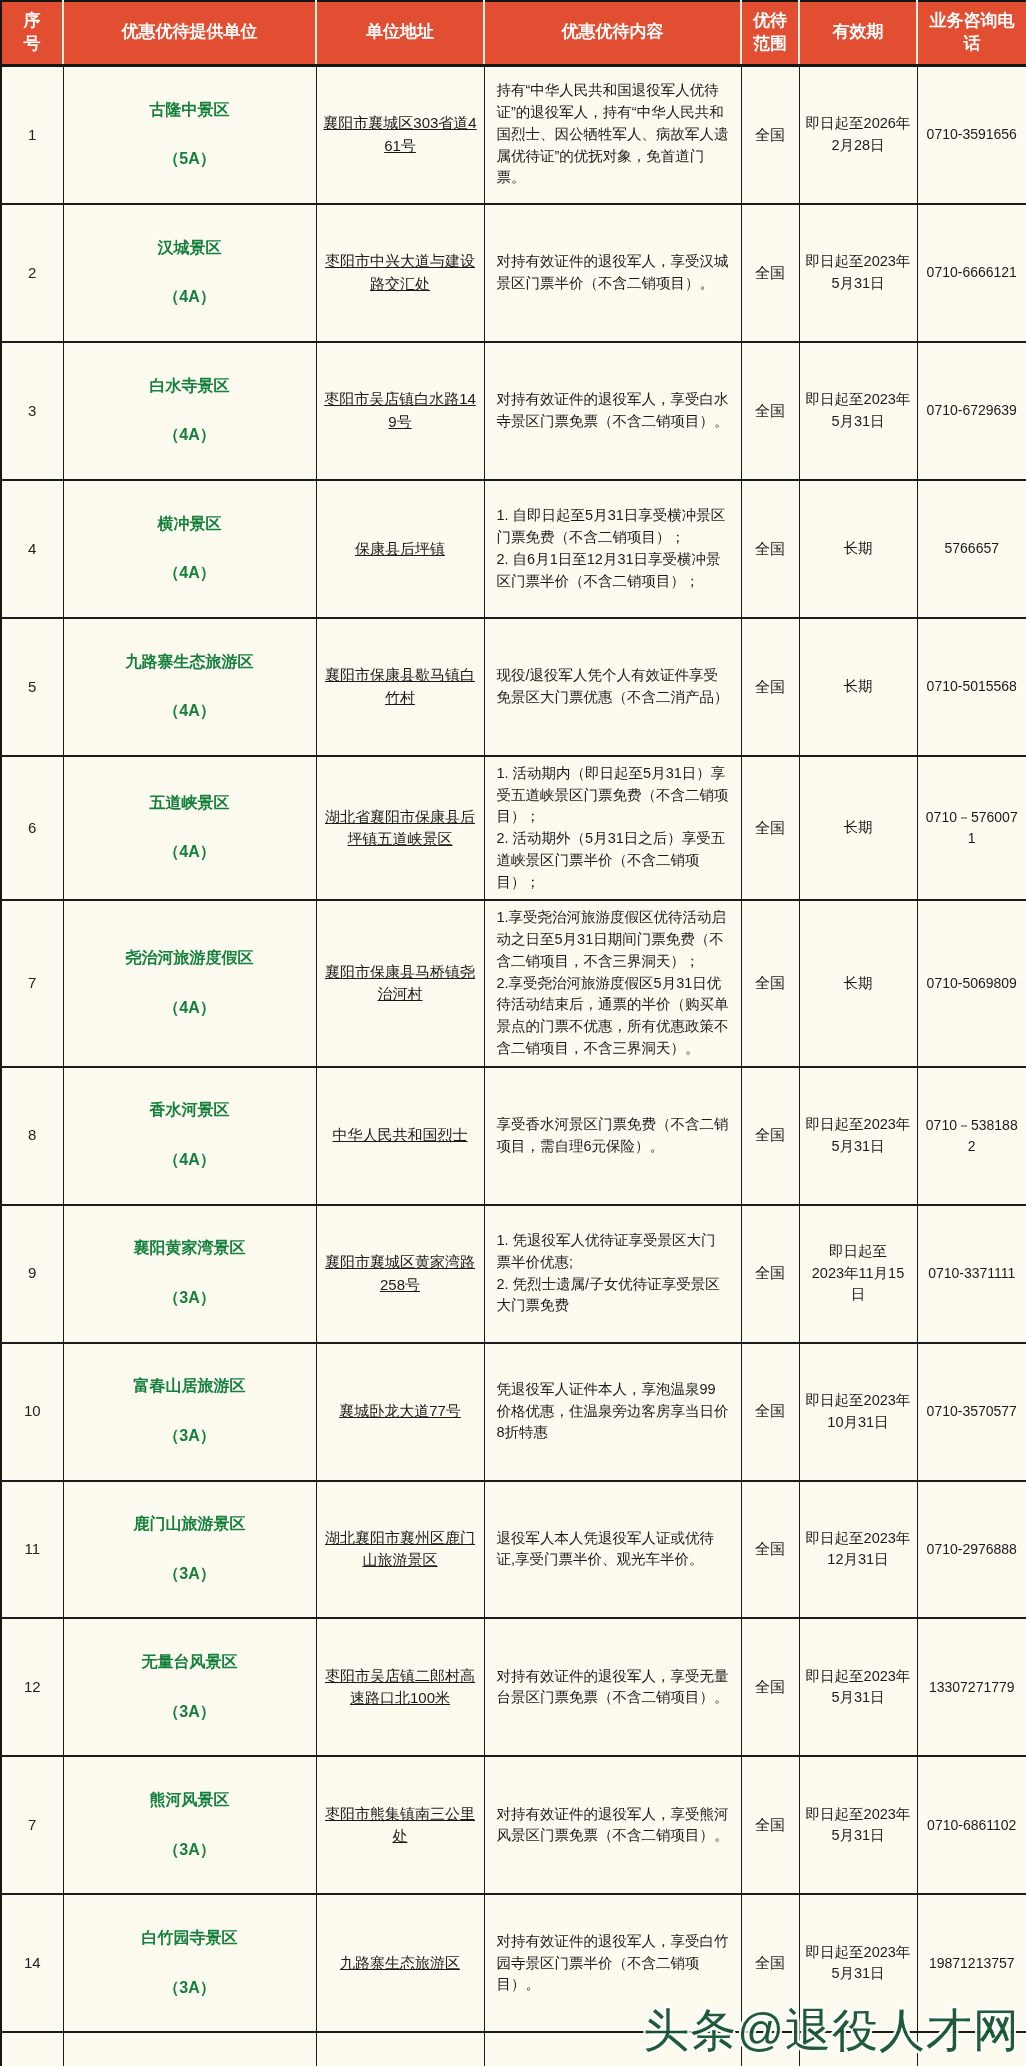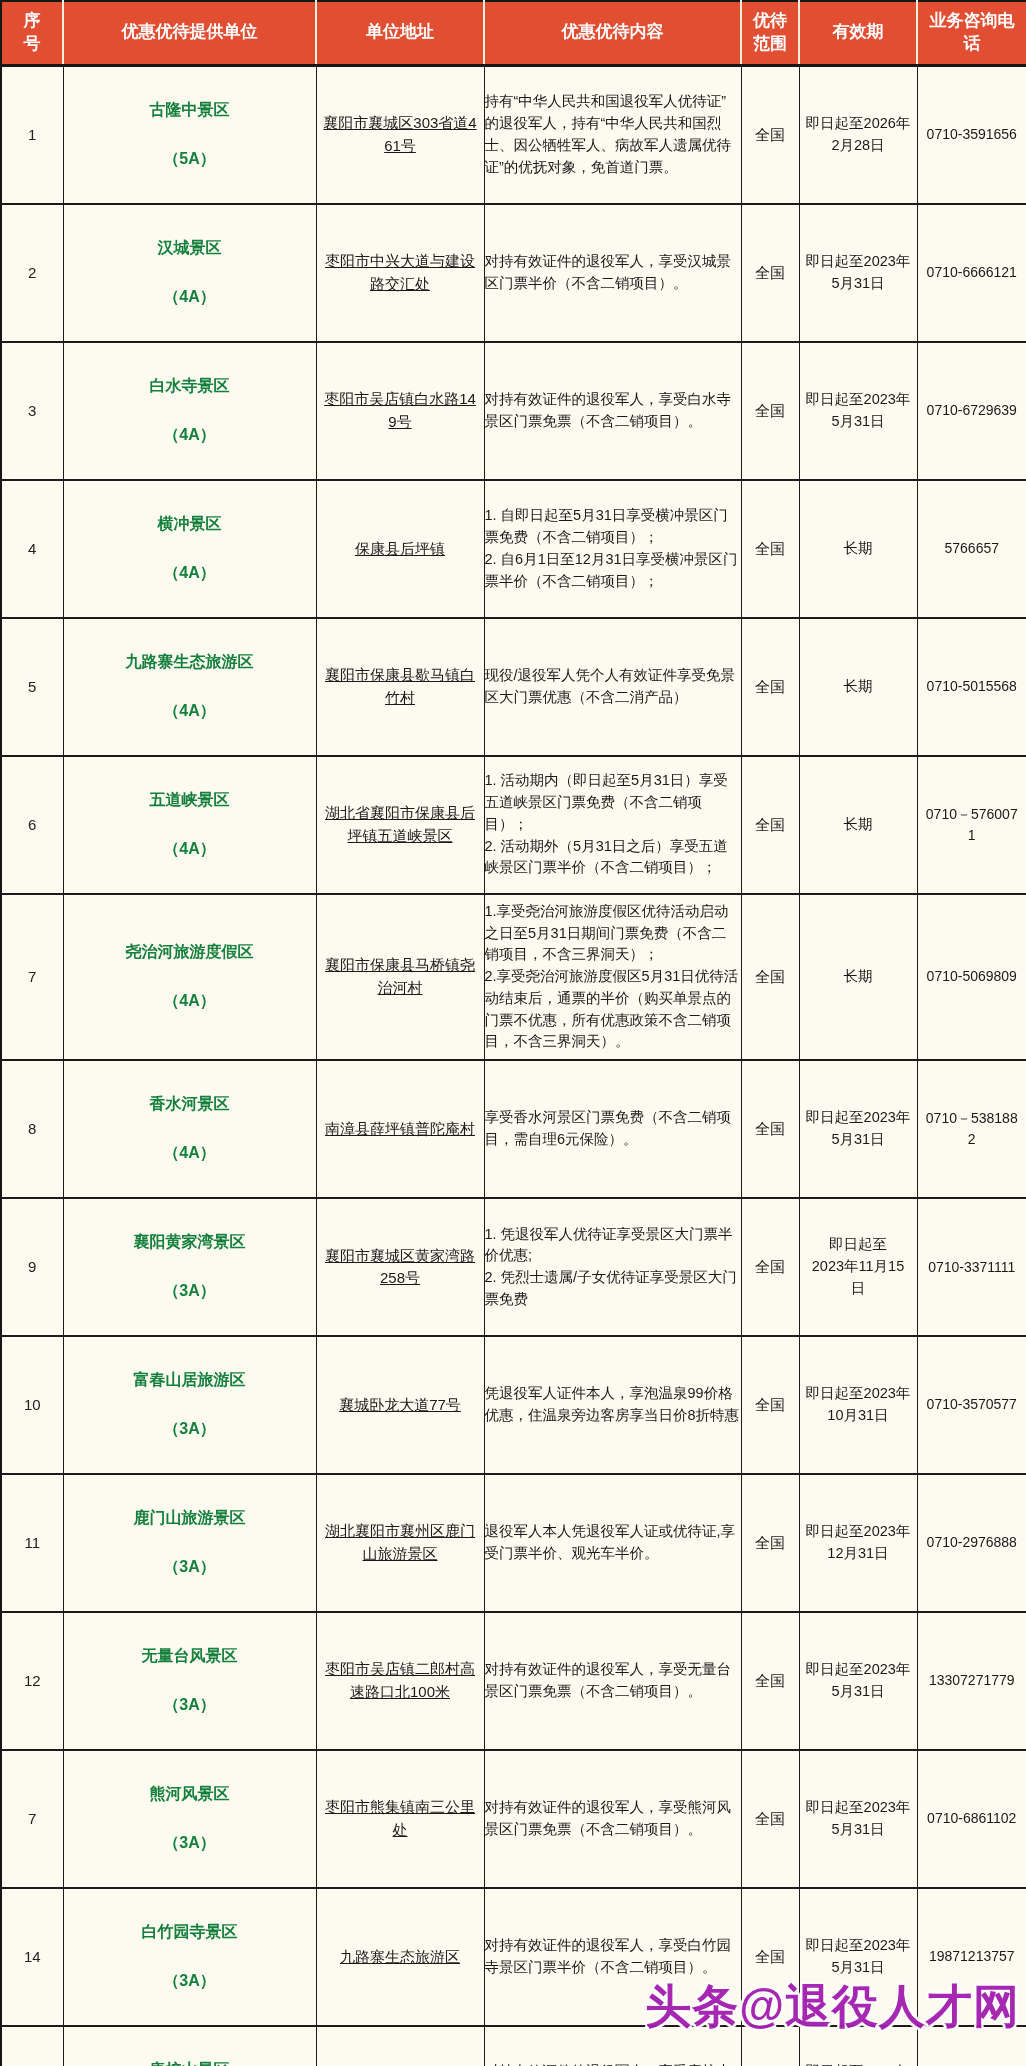--- a/index.html
+++ b/index.html
@@ -87,36 +87,36 @@
 
   td.c-no { font-size: 15px; color: #222; }
   td.c-name {
     color: #15803d;
     font-weight: bold;
     font-size: 16px;
     line-height: 1.55;
   }
   td.c-content {
     text-align: left;
-    padding: 6px 0;
+    padding: 6px 12px;
     font-size: 14.5px;
   }
   td.c-valid { font-size: 14.5px; }
   td.c-phone { font-size: 14px; }
   td.c-scope { font-size: 15px; }
   td.c-addr  { font-size: 15px; text-decoration: underline; }
 
   .watermark {
     position: absolute;
     right: 6px;
-    bottom: 28px;
+    bottom: 4px;
     font-size: 46px;
-    font-weight: bold;
+    font-weight: normal;
     letter-spacing: 1px;
-    color: #a21caf;
+    color: #14532d;
     opacity: 0.95;
     white-space: nowrap;
     text-shadow:
       -2px 0 0 #ffffff, 2px 0 0 #ffffff,
       0 -2px 0 #ffffff, 0 2px 0 #ffffff,
       -2px -2px 0 #ffffff, 2px 2px 0 #ffffff,
       -2px 2px 0 #ffffff, 2px -2px 0 #ffffff;
     z-index: 10;
     pointer-events: none;
   }
@@ -245,21 +245,21 @@
     <td class="c-valid">长期</td>
     <td class="c-phone">0710-5069809</td>
   </tr>
 
   <tr>
     <td class="c-no">8</td>
     <td class="c-name">
       <div>香水河景区</div>
       <div>（4A）</div>
     </td>
-    <td class="c-addr">南漳县薛坪镇普陀庵村</td>
+    <td class="c-addr">中华人民共和国烈士</td>
     <td class="c-content">享受香水河景区门票免费（不含二销项目，需自理6元保险）。</td>
     <td class="c-scope">全国</td>
     <td class="c-valid">即日起至2023年
 5月31日</td>
     <td class="c-phone">0710－5381882</td>
   </tr>
 
   <tr>
     <td class="c-no">9</td>
     <td class="c-name">

